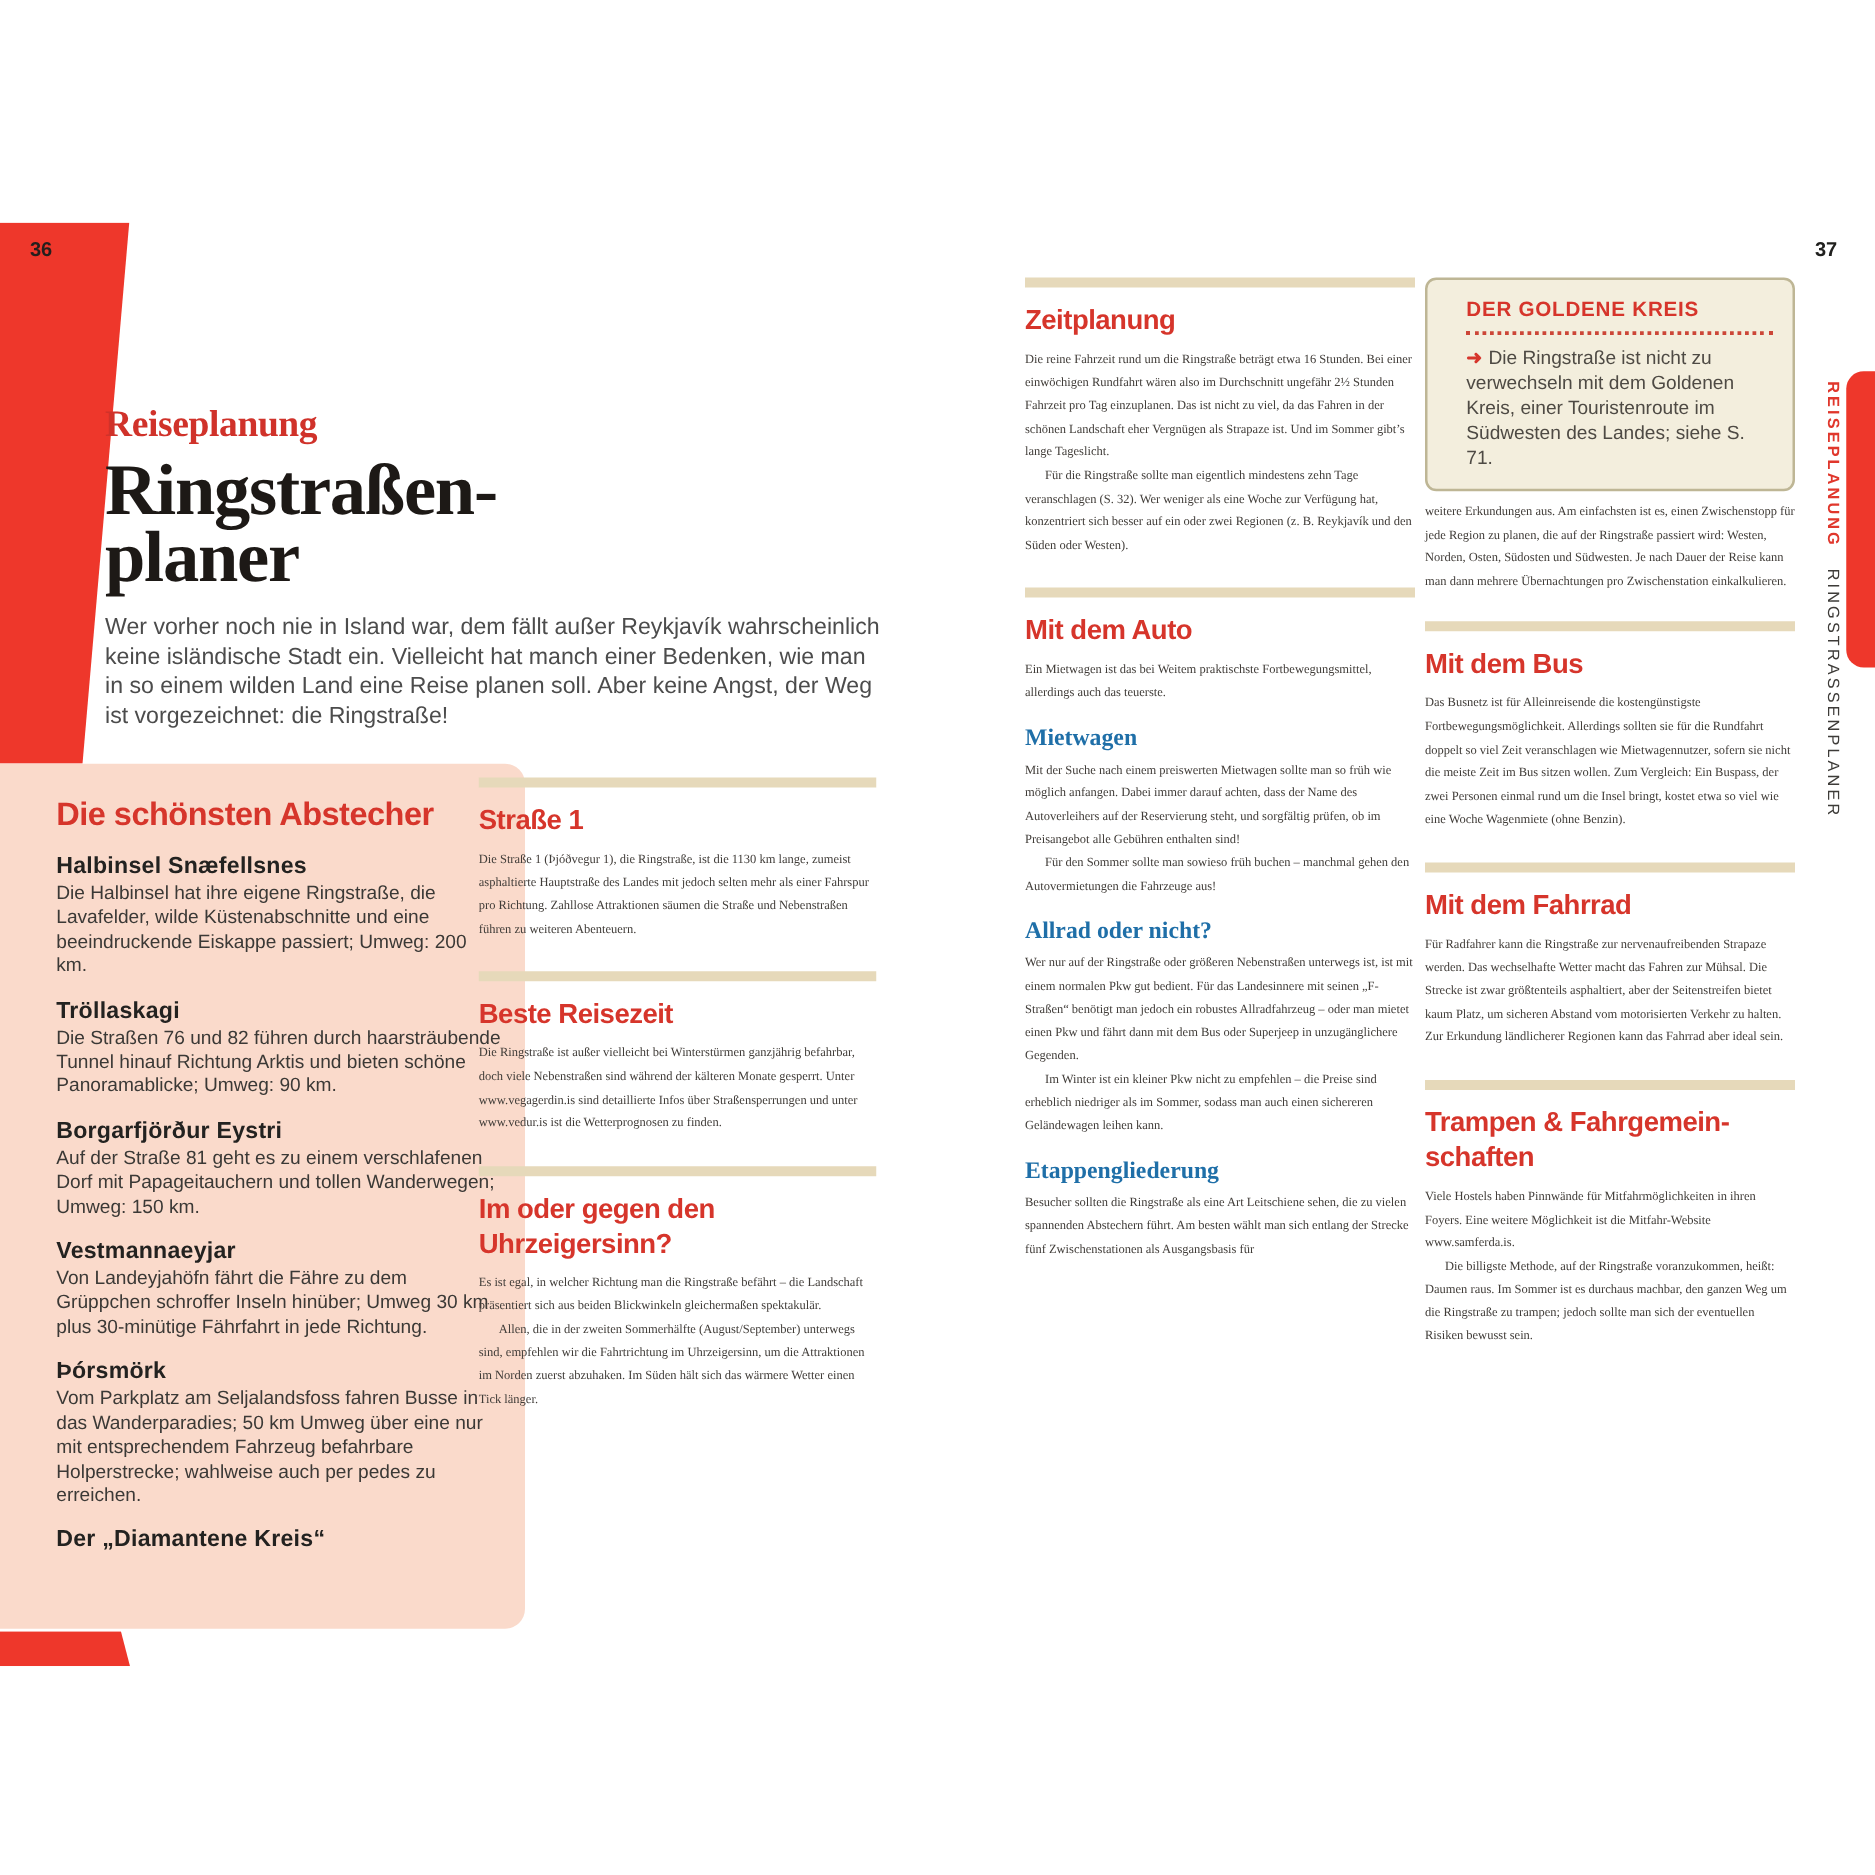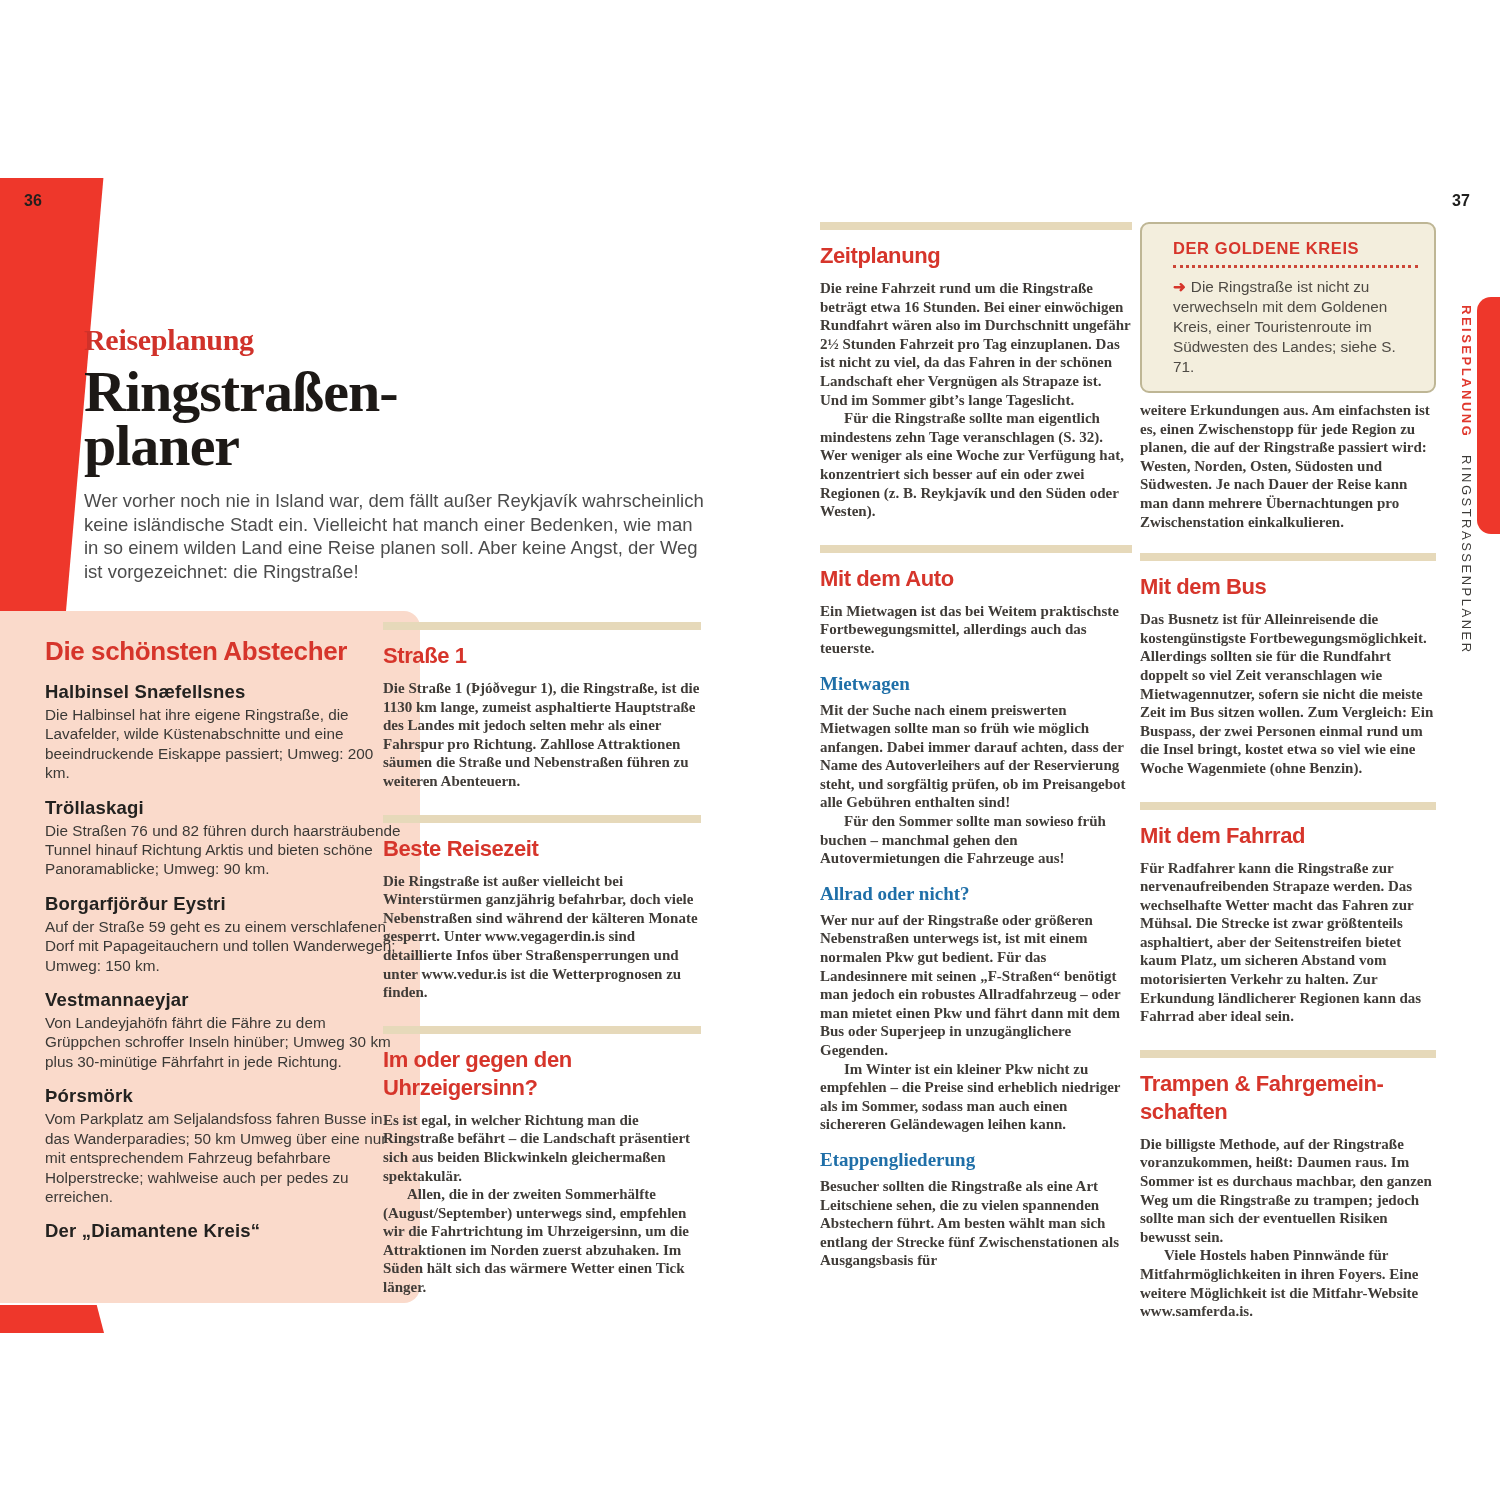--- a/index.html
+++ b/index.html
@@ -47,21 +47,21 @@
   .col{position:absolute;}
   .col-mid{left:383px;top:622px;width:318px;}
   .col-r1{left:820px;top:222px;width:312px;}
   .col-r2{left:1140px;top:222px;width:296px;}
   .rule{height:8px;background:var(--tan);margin-bottom:12px;}
   .sec{margin-bottom:24px;}
   .sec h2{font-family:"Liberation Sans",sans-serif;font-weight:bold;font-size:22px;line-height:28px;
     color:var(--red-head);letter-spacing:-0.4px;margin-bottom:9px;}
   .sec h3{font-family:"Liberation Serif",serif;font-weight:bold;font-size:19px;color:var(--blue);
     margin-top:15px;margin-bottom:6px;}
-  .sec p, .cont p{font-size:15px;line-height:18.6px;color:var(--ink);font-weight:bold;}
+  .sec p, .cont p{font-size:10px;line-height:18.6px;color:var(--ink);}
   .sec p + p, .cont p + p{text-indent:1.6em;}
 
   
   .infobox{background:var(--box-bg);border:2px solid var(--box-border);border-radius:9px;
     padding:15px 16px 14px 31px;font-family:"Liberation Sans",sans-serif;margin-bottom:8px;}
   .infobox .ib-title{font-size:16.5px;font-weight:bold;color:var(--red-head);letter-spacing:0.6px;}
   .infobox .ib-dots{border-top:3px dotted #cc4637;margin:7px 0 9px;}
   .infobox .ib-text{font-size:15.3px;line-height:20px;color:#4e4a44;}
   .infobox .arrow{color:var(--red-head);font-weight:bold;margin-right:5px;}
   .cont{margin-bottom:22px;}
@@ -98,21 +98,21 @@
   <div class="pb-entry">
     <h3>Halbinsel Snæfellsnes</h3>
     <p>Die Halbinsel hat ihre eigene Ringstraße, die Lavafelder, wilde Küstenabschnitte und eine beeindruckende Eiskappe passiert; Umweg: 200 km.</p>
   </div>
   <div class="pb-entry">
     <h3>Tröllaskagi</h3>
     <p>Die Straßen 76 und 82 führen durch haarsträubende Tunnel hinauf Richtung Arktis und bieten schöne Panoramablicke; Umweg: 90 km.</p>
   </div>
   <div class="pb-entry">
     <h3>Borgarfjörður Eystri</h3>
-    <p>Auf der Straße 59 geht es zu einem verschlafenen Dorf mit Papageitauchern und tollen Wanderwegen; Umweg: 150 km.</p>
+    <p>Auf der Straße 81 geht es zu einem verschlafenen Dorf mit Papageitauchern und tollen Wanderwegen; Umweg: 150 km.</p>
   </div>
   <div class="pb-entry">
     <h3>Vestmannaeyjar</h3>
     <p>Von Landeyjahöfn fährt die Fähre zu dem Grüppchen schroffer Inseln hinüber; Umweg 30 km plus 30-minütige Fährfahrt in jede Richtung.</p>
   </div>
   <div class="pb-entry">
     <h3>Þórsmörk</h3>
     <p>Vom Parkplatz am Seljalandsfoss fahren Busse in das Wanderparadies; 50 km Umweg über eine nur mit entsprechendem Fahrzeug befahrbare Holperstrecke; wahlweise auch per pedes zu erreichen.</p>
   </div>
   <div class="pb-entry">
@@ -178,22 +178,22 @@
     <p>Das Busnetz ist für Alleinreisende die kostengünstigste Fortbewegungsmöglichkeit. Allerdings sollten sie für die Rundfahrt doppelt so viel Zeit veranschlagen wie Mietwagennutzer, sofern sie nicht die meiste Zeit im Bus sitzen wollen. Zum Vergleich: Ein Buspass, der zwei Personen einmal rund um die Insel bringt, kostet etwa so viel wie eine Woche Wagenmiete (ohne Benzin).</p>
   </div>
   <div class="sec">
     <div class="rule"></div>
     <h2>Mit dem Fahrrad</h2>
     <p>Für Radfahrer kann die Ringstraße zur nervenaufreibenden Strapaze werden. Das wechselhafte Wetter macht das Fahren zur Mühsal. Die Strecke ist zwar größtenteils asphaltiert, aber der Seitenstreifen bietet kaum Platz, um sicheren Abstand vom motorisierten Verkehr zu halten. Zur Erkundung ländlicherer Regionen kann das Fahrrad aber ideal sein.</p>
   </div>
   <div class="sec">
     <div class="rule"></div>
     <h2>Trampen &amp; Fahrgemein­schaften</h2>
+    <p>Viele Hostels haben Pinnwände für Mitfahrmöglichkeiten in ihren Foyers. Eine weitere Möglichkeit ist die Mitfahr-Website www.samferda.is.</p>
     <p>Die billigste Methode, auf der Ringstraße voranzukommen, heißt: Daumen raus. Im Sommer ist es durchaus machbar, den ganzen Weg um die Ringstraße zu trampen; jedoch sollte man sich der eventuellen Risiken bewusst sein.</p>
-    <p>Viele Hostels haben Pinnwände für Mitfahrmöglichkeiten in ihren Foyers. Eine weitere Möglichkeit ist die Mitfahr-Website www.samferda.is.</p>
   </div>
 </div>
 
 <div class="tab"></div>
 <div class="spine">
   <span class="sp-kicker">REISEPLANUNG</span>
   <span class="sp-label">RINGSTRASSENPLANER</span>
 </div>
 
 </body></html>

